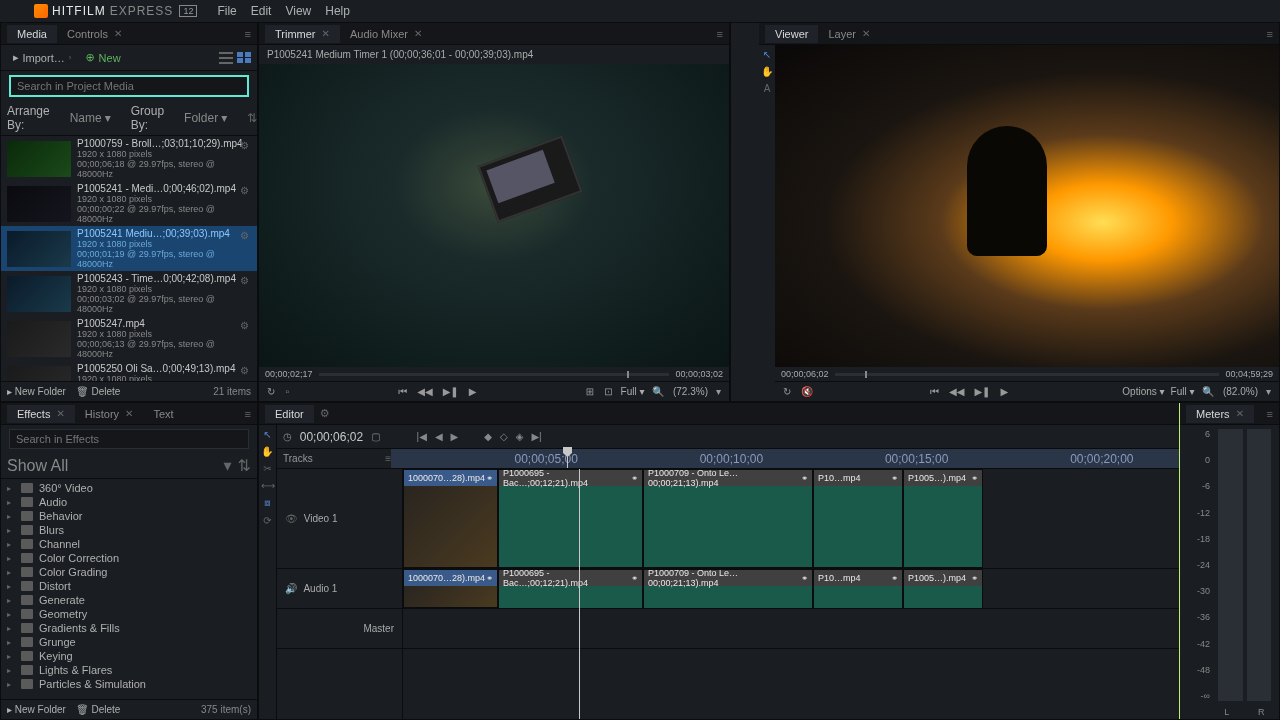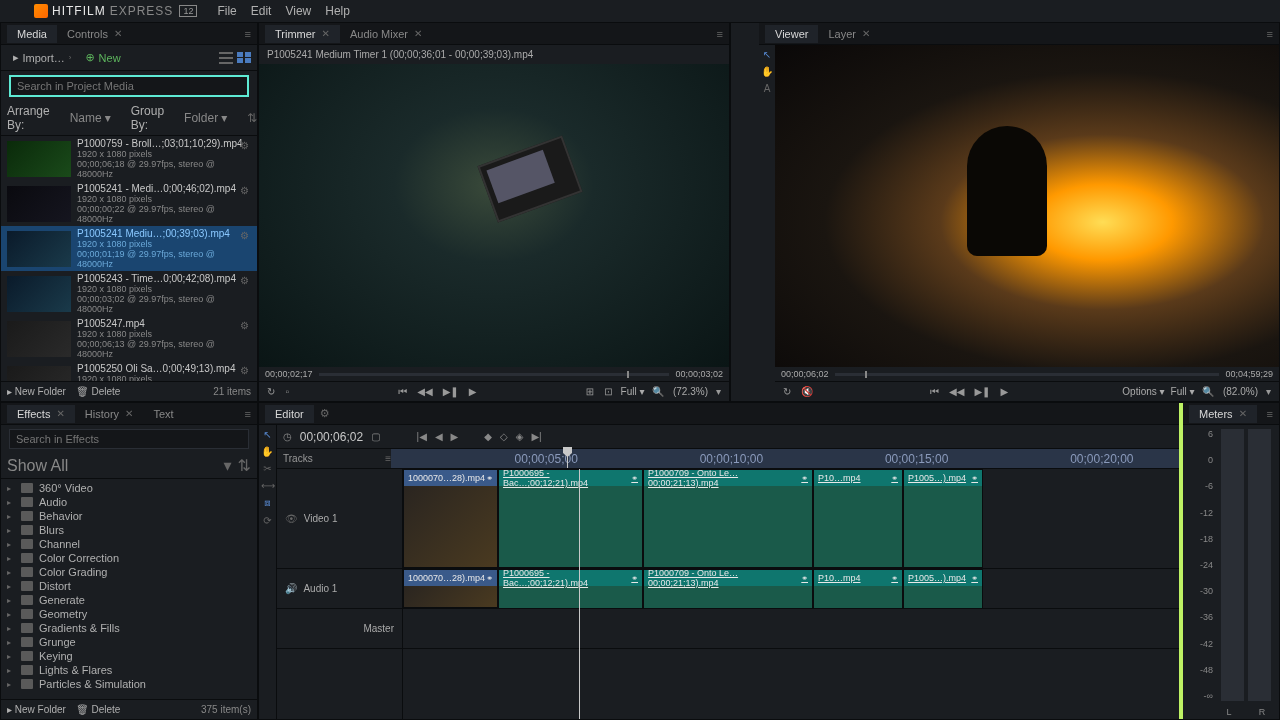--- a/index.html
+++ b/index.html
@@ -122,28 +122,28 @@
 .track-label.audio { height: 40px; }
 .track-label.master { height: 40px; justify-content: flex-end; }
 .track-icon { color: #666; cursor: pointer; }
 .track-clips { flex: 1; position: relative; }
 .clip-row { height: 100px; position: relative; border-bottom: 1px solid #0a0c0e; }
 .clip-row.audio { height: 40px; }
 .clip-row.master { height: 40px; }
 .clip { position: absolute; top: 0; bottom: 0; border: 1px solid #0a0c0e; overflow: hidden; }
 .clip-label { height: 16px; font-size: 9px; padding: 1px 4px; color: #e8e8e8; display: flex; justify-content: space-between; align-items: center; }
 .clip.blue .clip-label { background: #3a5a8a; }
-.clip.green .clip-label { background: #0f766e; text-decoration: underline; }
+.clip.green .clip-label { background: #404040; }
 .clip-body { height: calc(100% - 16px); background: linear-gradient(135deg, #2a2520, #4a3a20); }
 .clip.green .clip-body { background: #1a5a4a; }
 .clip.green.audio { height: 40px; }
 .link-icon { font-size: 8px; }
 
 
-.meters-panel { position: absolute; right: 0; top: 0; bottom: 0; width: 100px; background: #1a1d21; border-left: 4px solid #bef264; display: flex; flex-direction: column; }
+.meters-panel { position: absolute; right: 0; top: 0; bottom: 0; width: 100px; background: #1a1d21; border-left: 1px solid #bef264; display: flex; flex-direction: column; }
 .meters-body { flex: 1; display: flex; padding: 4px; }
 .meter-scale { width: 30px; display: flex; flex-direction: column; justify-content: space-between; font-size: 9px; color: #888; text-align: right; padding-right: 4px; }
 .meter-bars { flex: 1; display: flex; gap: 4px; align-items: flex-end; padding: 0 4px; }
 .meter-bar { flex: 1; background: #2a2e35; height: 100%; position: relative; }
 .meter-lr { display: flex; justify-content: space-around; font-size: 9px; color: #888; padding: 2px 0 2px 30px; }
 </style>
 </head>
 <body>
 
 <div class="app">

